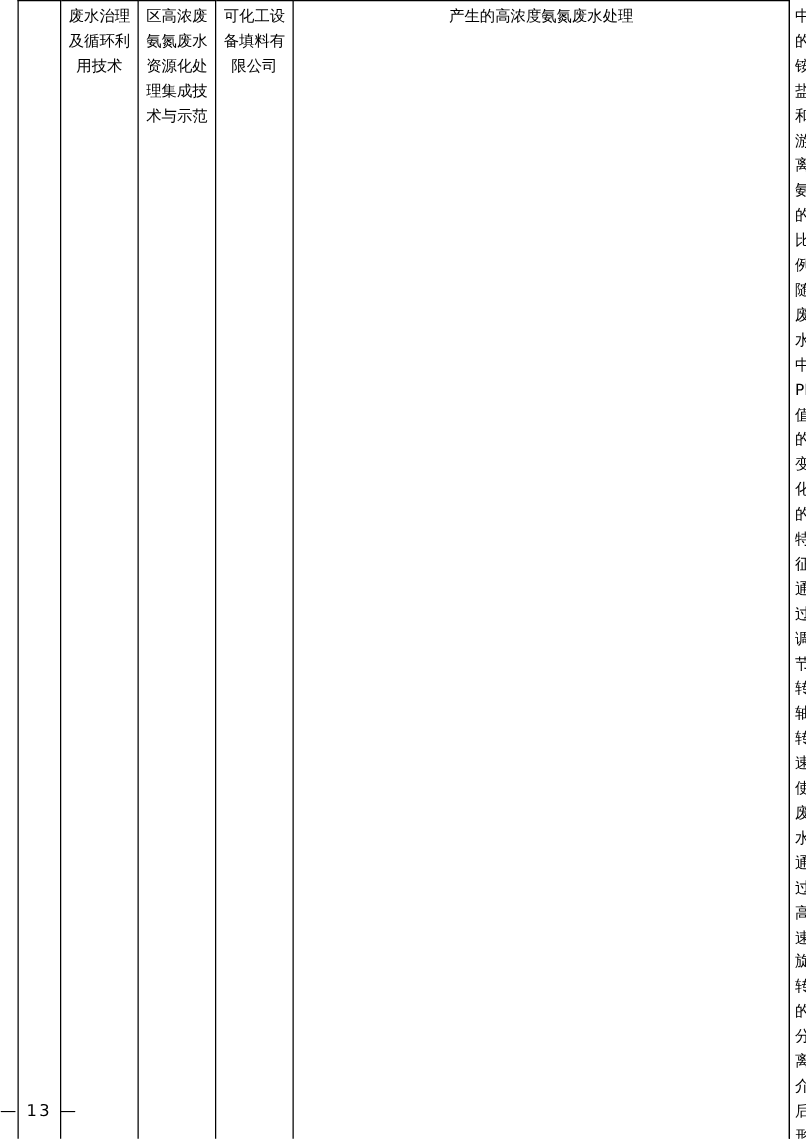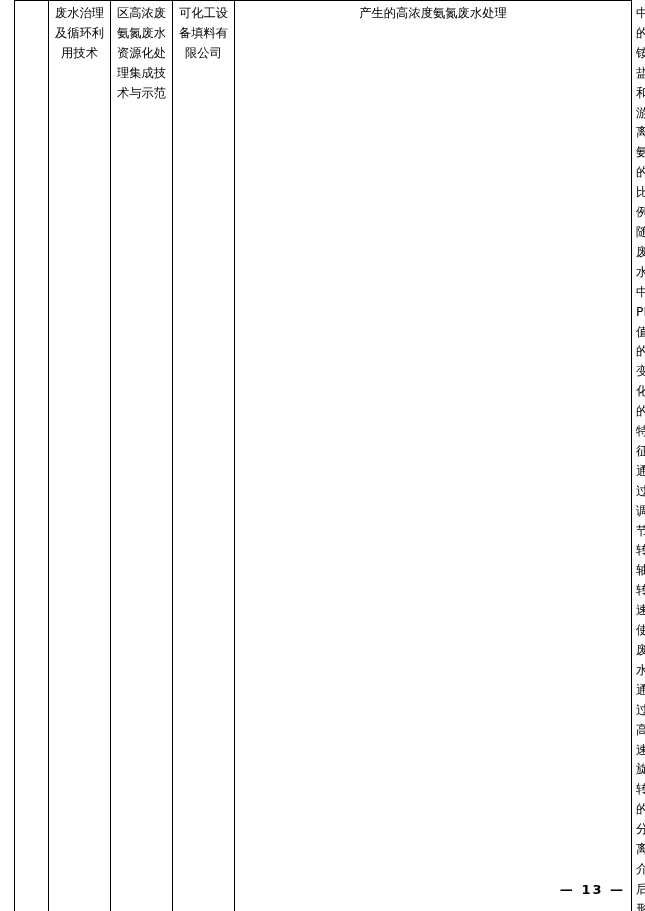--- a/index.html
+++ b/index.html
@@ -55,24 +55,23 @@
   .num {
     text-align: center;
     vertical-align: middle;
     font-size: 12.5px;
   }
   .footer {
     position: absolute;
     left: 0;
     right: 0;
     bottom: 14px;
-    text-align: right;
+    text-align: left;
     font-size: 13px;
     letter-spacing: 2px;
-    font-weight: bold;
   }
   .footer .pg {
     display: inline-block;
   }
   
   tr.cont td { padding-top: 3px; }
 </style>
 </head>
 <body>
 

